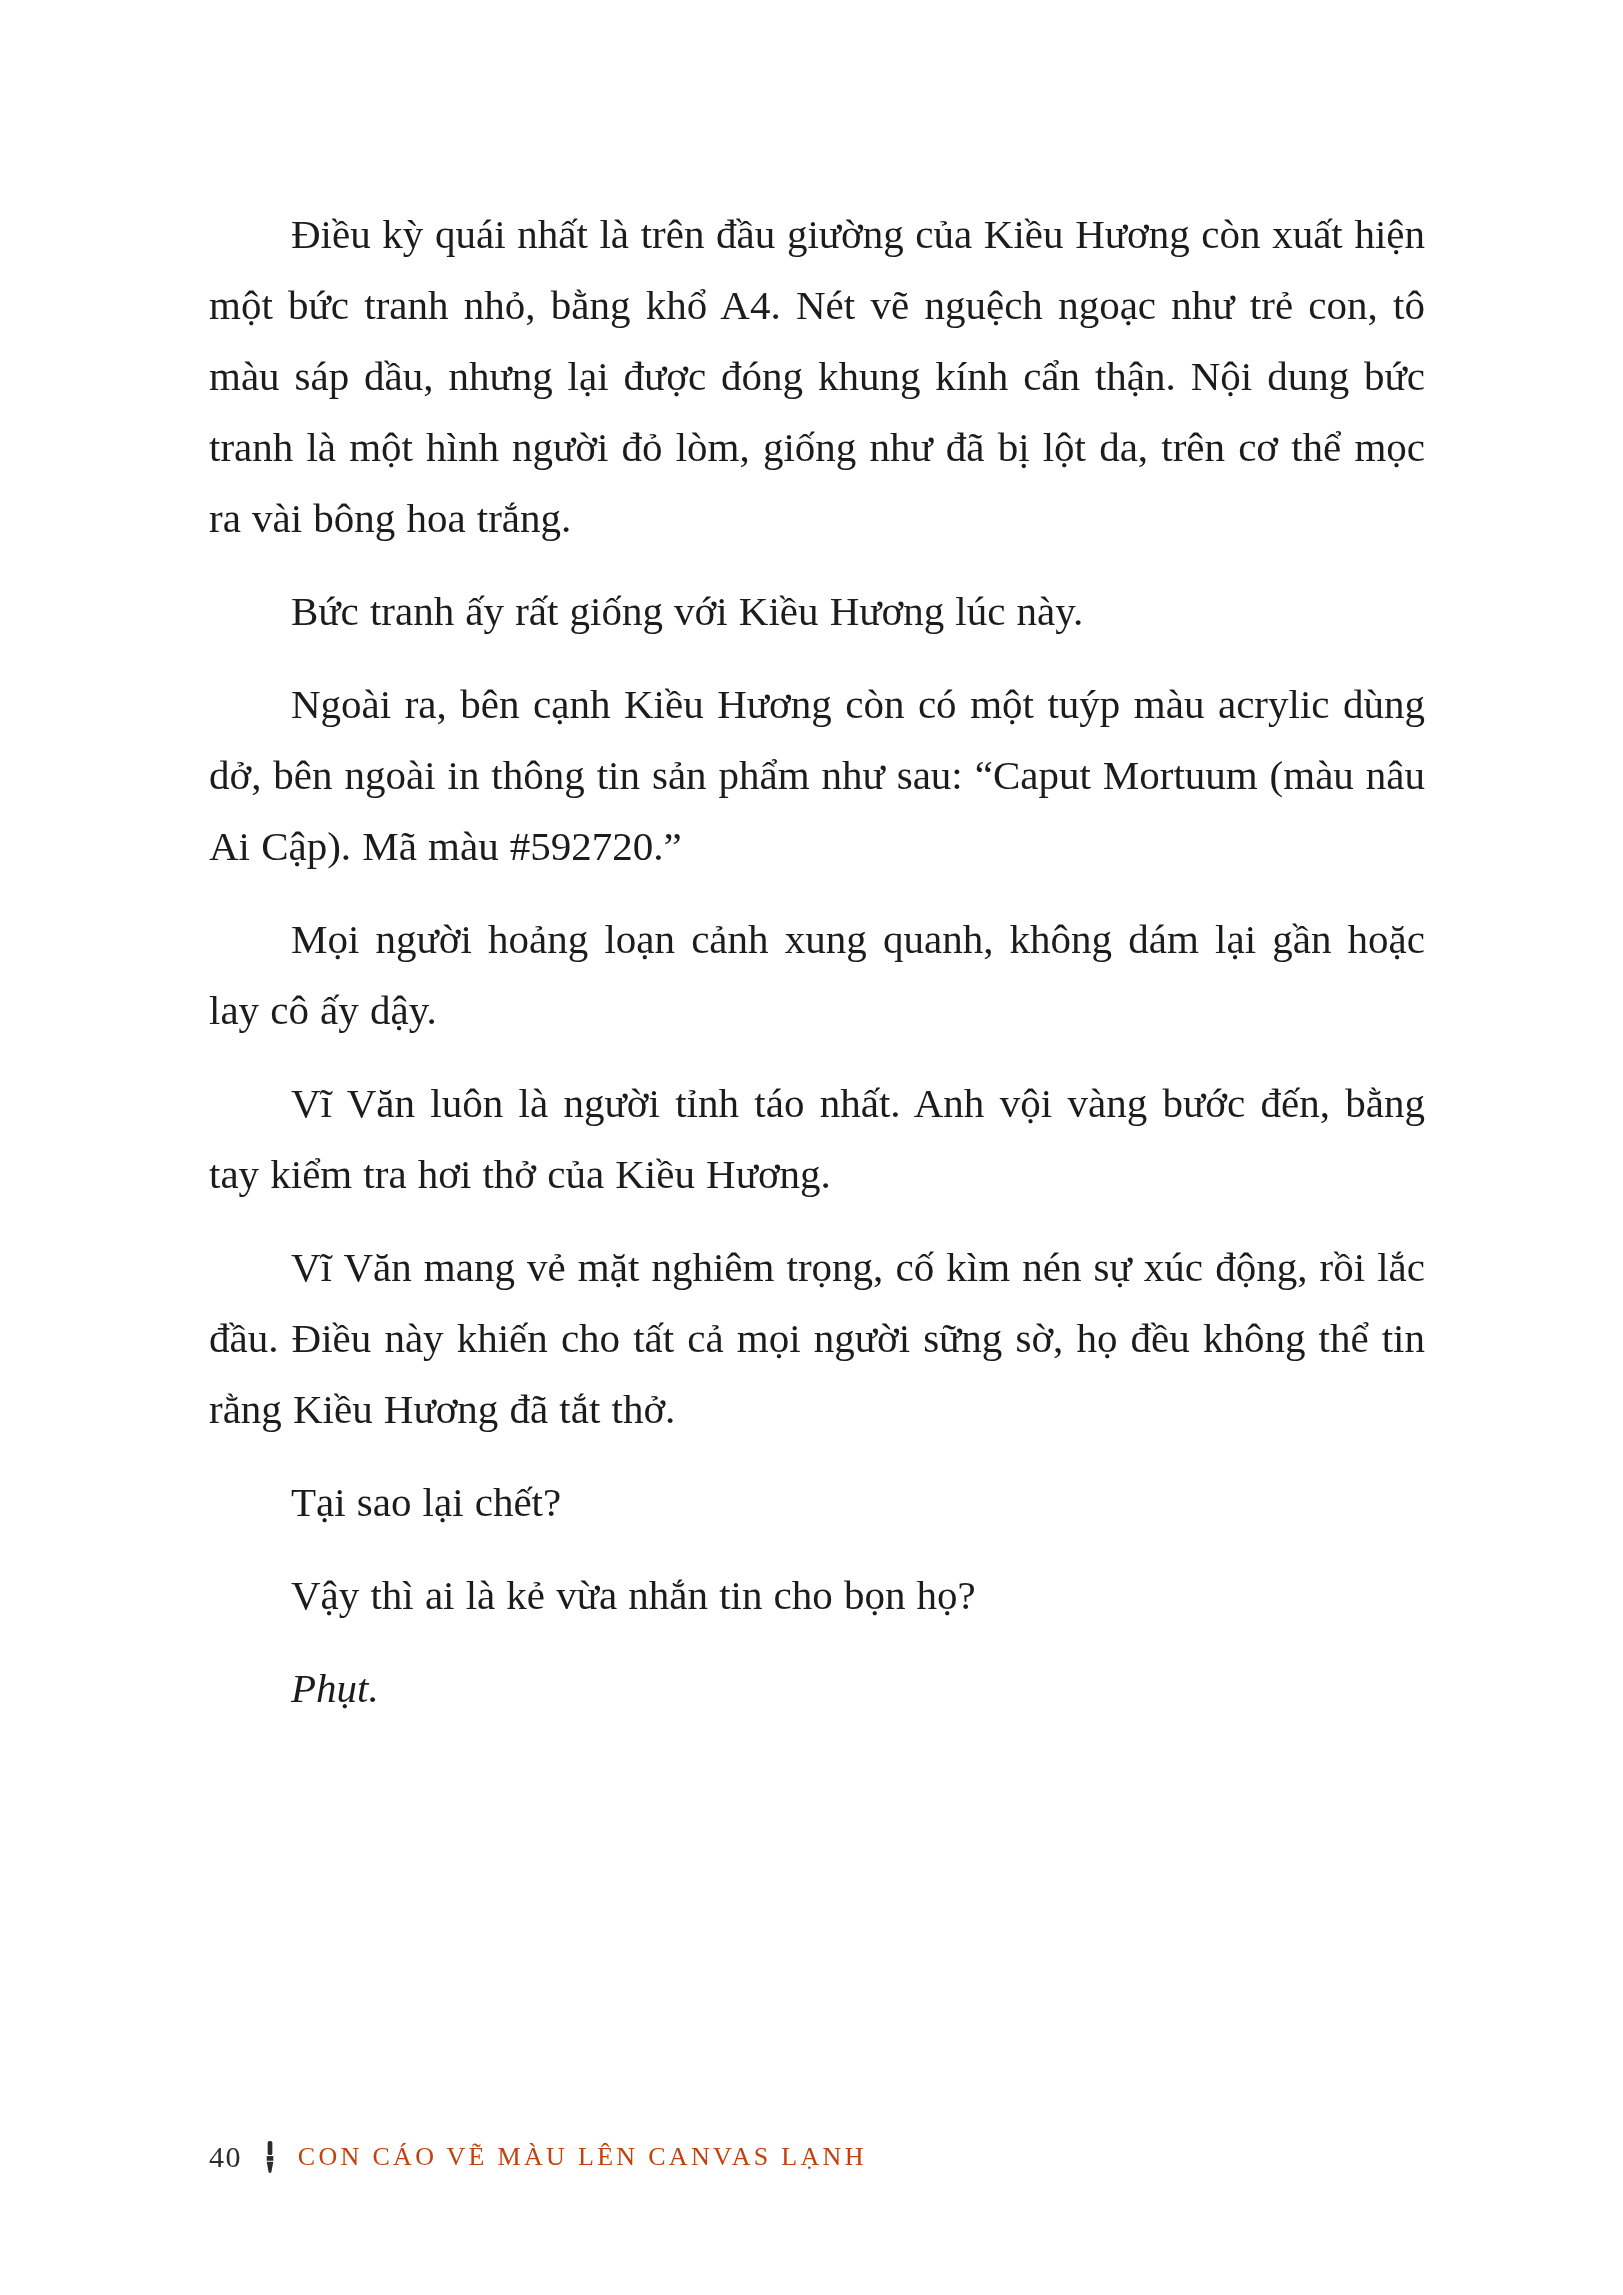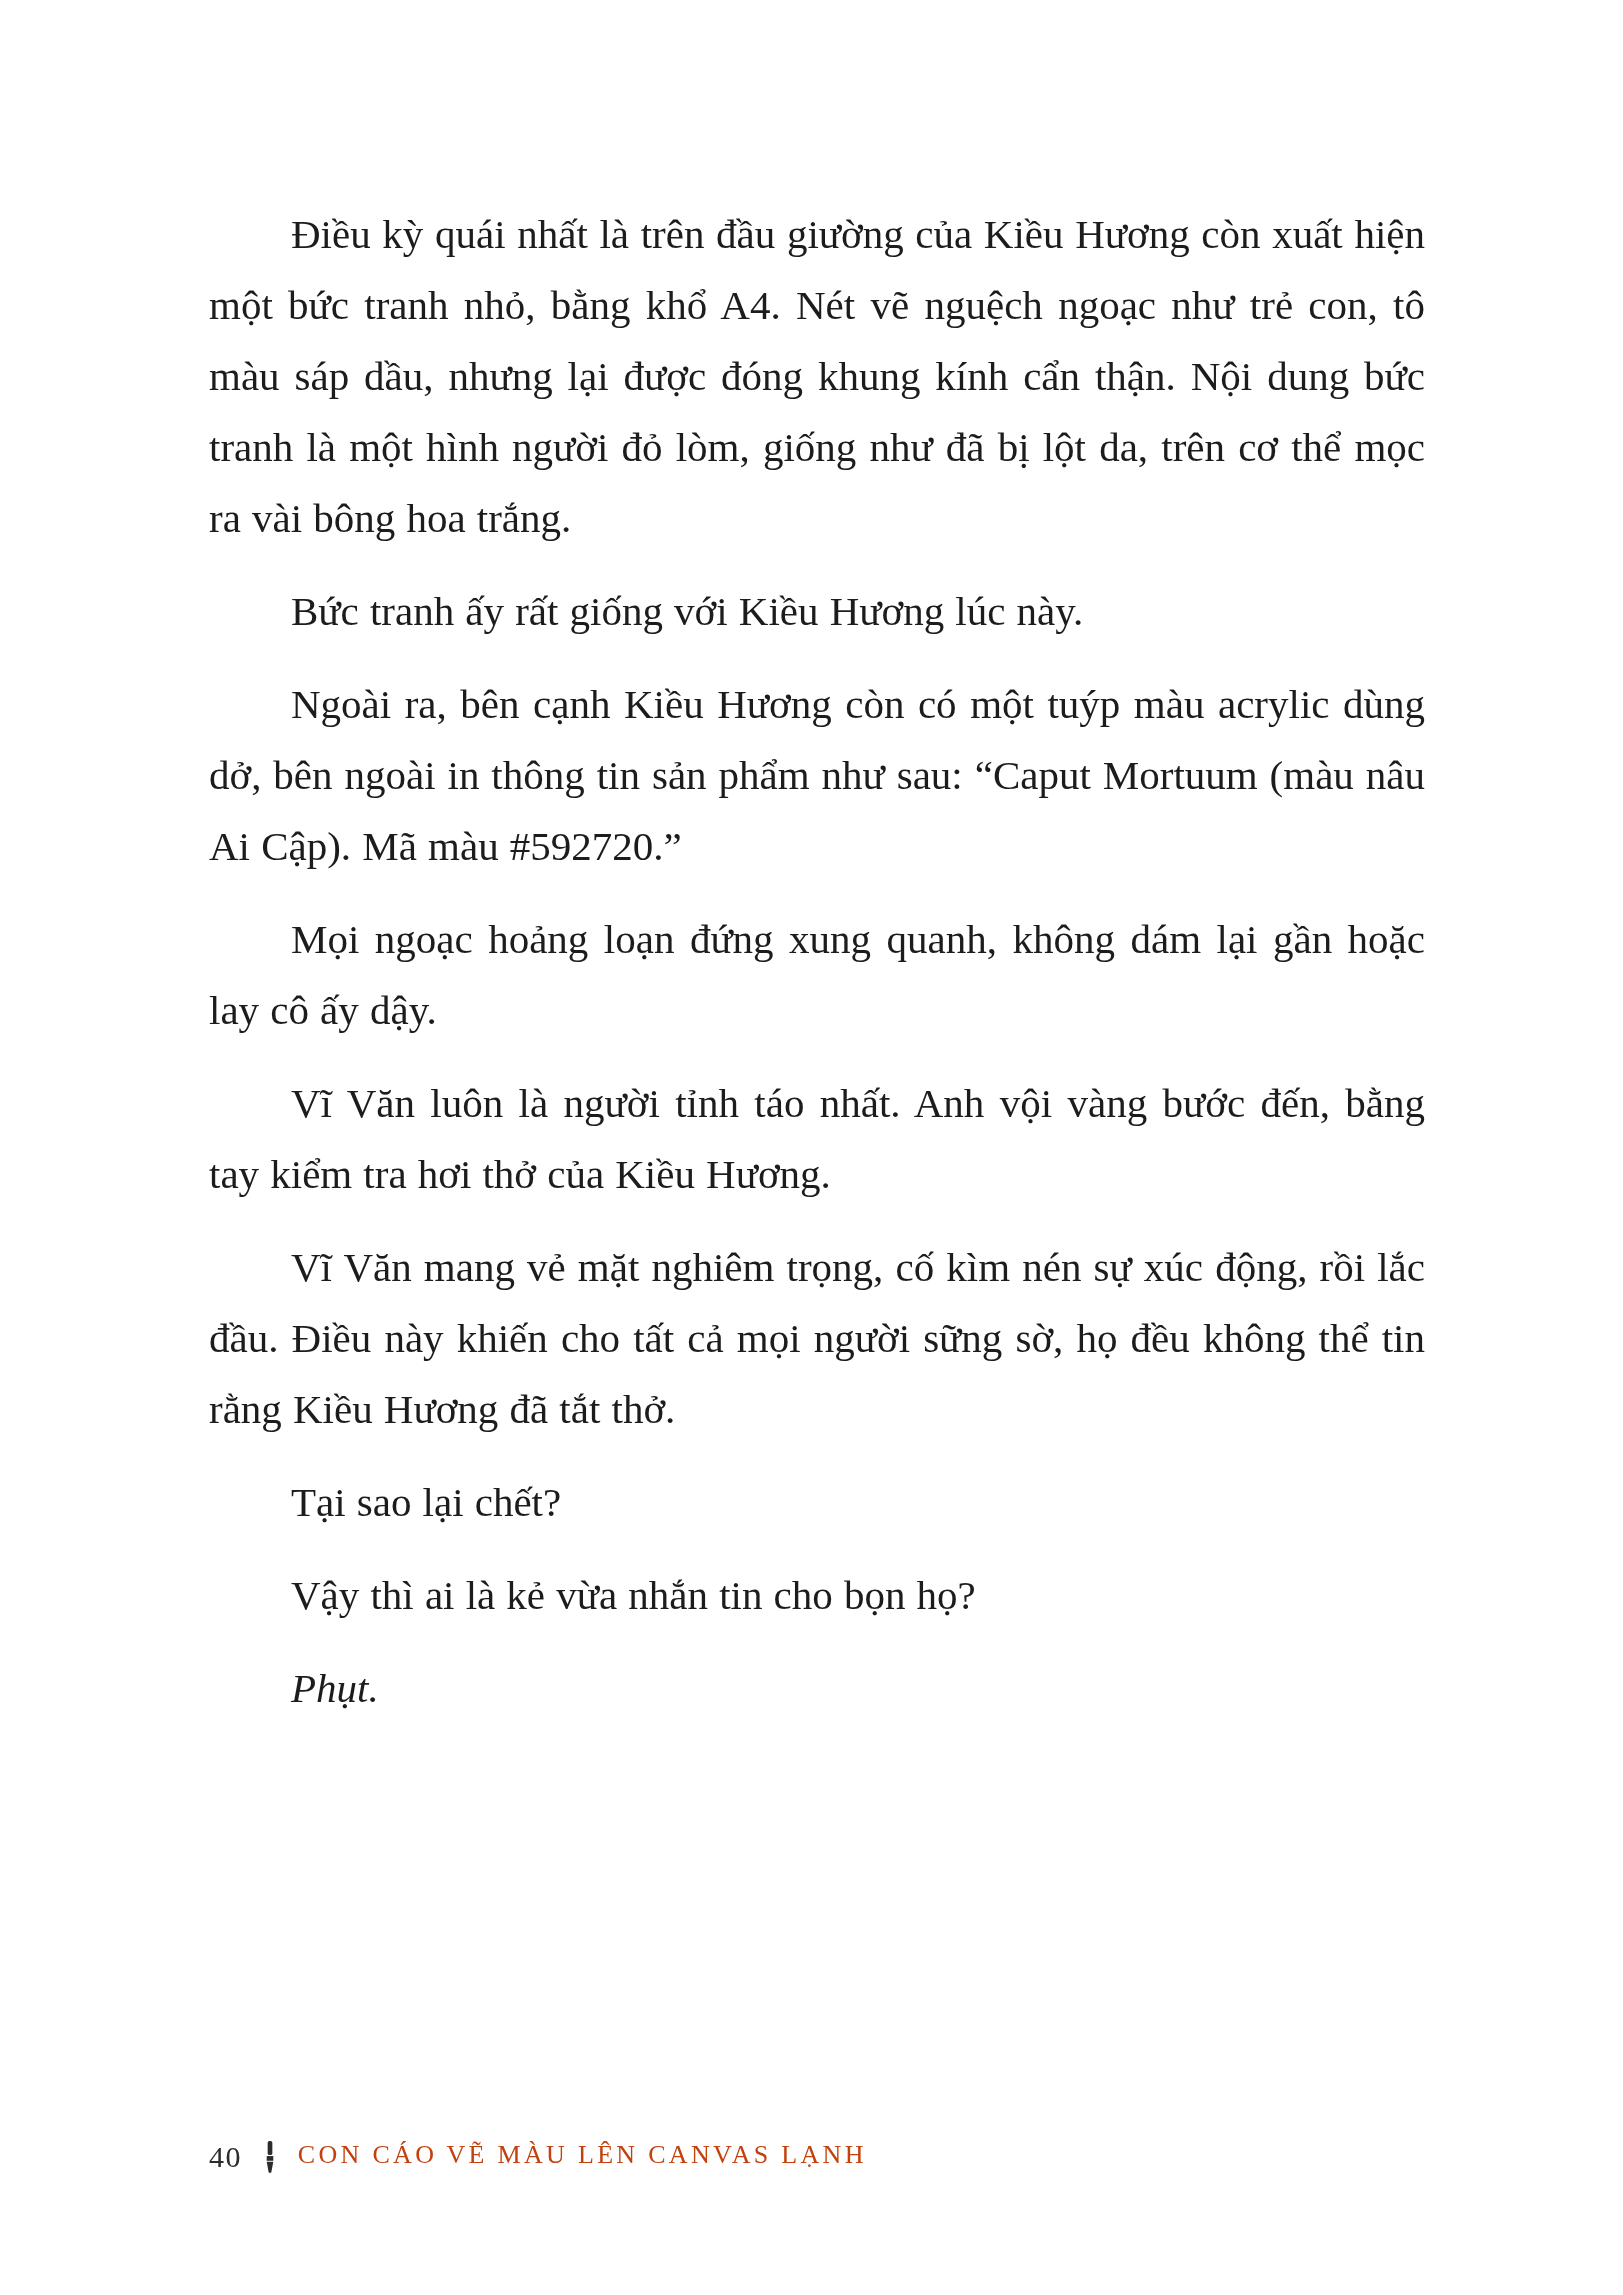--- a/index.html
+++ b/index.html
@@ -33,21 +33,21 @@
       word-spacing: 0.9px;
     }
     p.para.italic {
       font-style: italic;
     }
     .footer {
       position: absolute;
       left: 209px;
       bottom: 121px;
       display: flex;
-      align-items: flex-start;
+      align-items: center;
       gap: 20px;
     }
     .page-number {
       font-size: 30px;
       color: #2c2c2c;
       letter-spacing: 1.4px;
       font-family: "Liberation Serif", serif;
     }
     .footer-icon {
       display: inline-flex;
@@ -65,21 +65,21 @@
   </style>
 </head>
 <body>
 
 <div class="page">
 
   <div class="text-block">
     <p class="para">Điều kỳ quái nhất là trên đầu giường của Kiều Hương còn xuất hiện một bức tranh nhỏ, bằng khổ A4. Nét vẽ nguệch ngoạc như trẻ con, tô màu sáp dầu, nhưng lại được đóng khung kính cẩn thận. Nội dung bức tranh là một hình người đỏ lòm, giống như đã bị lột da, trên cơ thể mọc ra vài bông hoa trắng.</p>
     <p class="para">Bức tranh ấy rất giống với Kiều Hương lúc này.</p>
     <p class="para">Ngoài ra, bên cạnh Kiều Hương còn có một tuýp màu acrylic dùng dở, bên ngoài in thông tin sản phẩm như sau: “Caput Mortuum (màu nâu Ai Cập). Mã màu #592720.”</p>
-    <p class="para">Mọi ngoạc hoảng loạn đứng xung quanh, không dám lại gần hoặc lay cô ấy dậy.</p>
+    <p class="para">Mọi người hoảng loạn cảnh xung quanh, không dám lại gần hoặc lay cô ấy dậy.</p>
     <p class="para">Vĩ Văn luôn là người tỉnh táo nhất. Anh vội vàng bước đến, bằng tay kiểm tra hơi thở của Kiều Hương.</p>
     <p class="para">Vĩ Văn mang vẻ mặt nghiêm trọng, cố kìm nén sự xúc động, rồi lắc đầu. Điều này khiến cho tất cả mọi người sững sờ, họ đều không thể tin rằng Kiều Hương đã tắt thở.</p>
     <p class="para">Tại sao lại chết?</p>
     <p class="para">Vậy thì ai là kẻ vừa nhắn tin cho bọn họ?</p>
     <p class="para italic">Phụt.</p>
   </div>
 
   <div class="footer">
     <span class="page-number">40</span>
     <span class="footer-icon">

